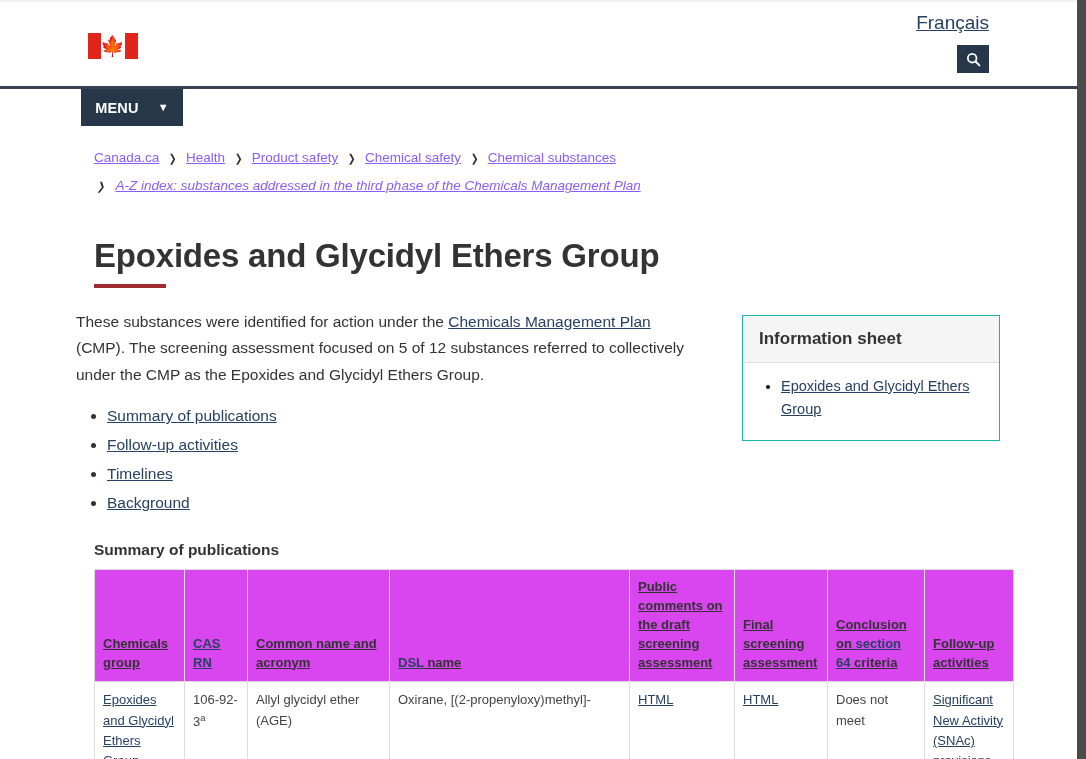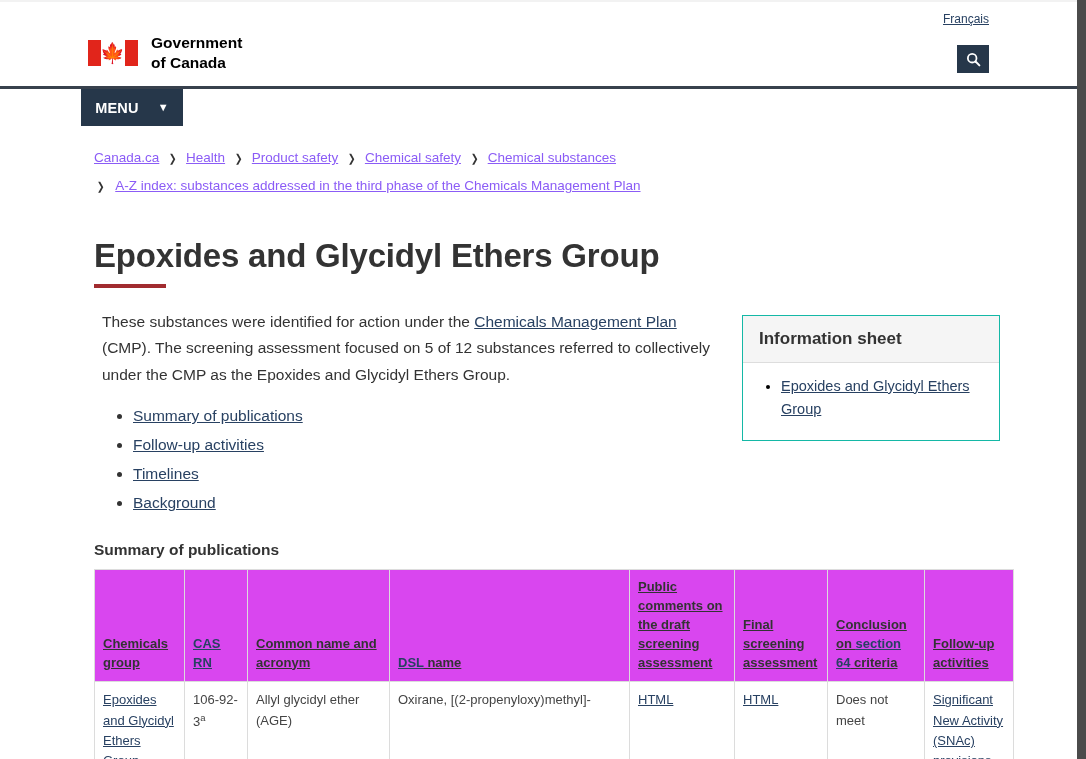--- a/index.html
+++ b/index.html
@@ -33,21 +33,21 @@
   
   .gc-header {
     position: relative;
     width: 1077px;
     height: 86px;
     background: #fff;
   }
   .lang-toggle {
     position: absolute;
     top: 12px; right: 88px;
-    font-size: 12px;
+    font-size: 19px;
     color: #284162;
     text-decoration: underline;
     cursor: pointer;
   }
   .brand {
     position: absolute;
     left: 88px; top: 33px;
     display: flex;
     align-items: center;
     gap: 13px;
@@ -153,21 +153,21 @@
     text-decoration: underline;
     cursor: pointer;
   }
   .bc-sep {
     display: inline-block;
     margin: 0 5px;
     color: #333;
     font-size: 11px;
     transform: scaleX(.85);
   }
-  .bc-row2 { display: block; }
+  .bc-row2 { display: block; font-style: italic; }
   .bc-row2 .bc-sep { margin-left: 2px; margin-right: 7px; }
 
   
   .page-title {
     margin: 36px 0 0 94px;
     font-size: 33px;
     font-weight: bold;
     color: #333;
     letter-spacing: -.2px;
     line-height: 1.15;
@@ -175,21 +175,21 @@
   .title-rule {
     margin: 9px 0 0 94px;
     width: 72px; height: 4px;
     background: #a12b2f;
   }
 
   
   .content {
     position: relative;
     margin: 21px 16px 0 0;
-    padding-left: 102px;
+    padding-left: 76px;
     width: 1077px;
   }
   .intro {
     width: 617px;
     font-size: 15.5px;
     color: #333;
     line-height: 1.72;
   }
   .intro a, .link {
     color: #284162;
@@ -320,24 +320,20 @@
 
     <a class="lang-toggle">Français</a>
 
     <div class="brand">
       <div class="flag">
         <div class="bar l"></div>
         <div class="bar r"></div>
         <div class="leaf">🍁</div>
       </div>
       <div class="wordmark">
-        <div>
-          <span>Government</span>
-          <span>of Canada</span>
-        </div>
       </div>
     </div>
 
     <div class="search-wrap">
       <button class="search-btn">
         <svg width="15" height="15" viewBox="0 0 16 16">
           <circle cx="6.6" cy="6.6" r="4.6" fill="none" stroke="#fff" stroke-width="1.9"></circle>
           <line x1="10.2" y1="10.2" x2="14.3" y2="14.3" stroke="#fff" stroke-width="2.1" stroke-linecap="round"></line>
         </svg>
       </button>

